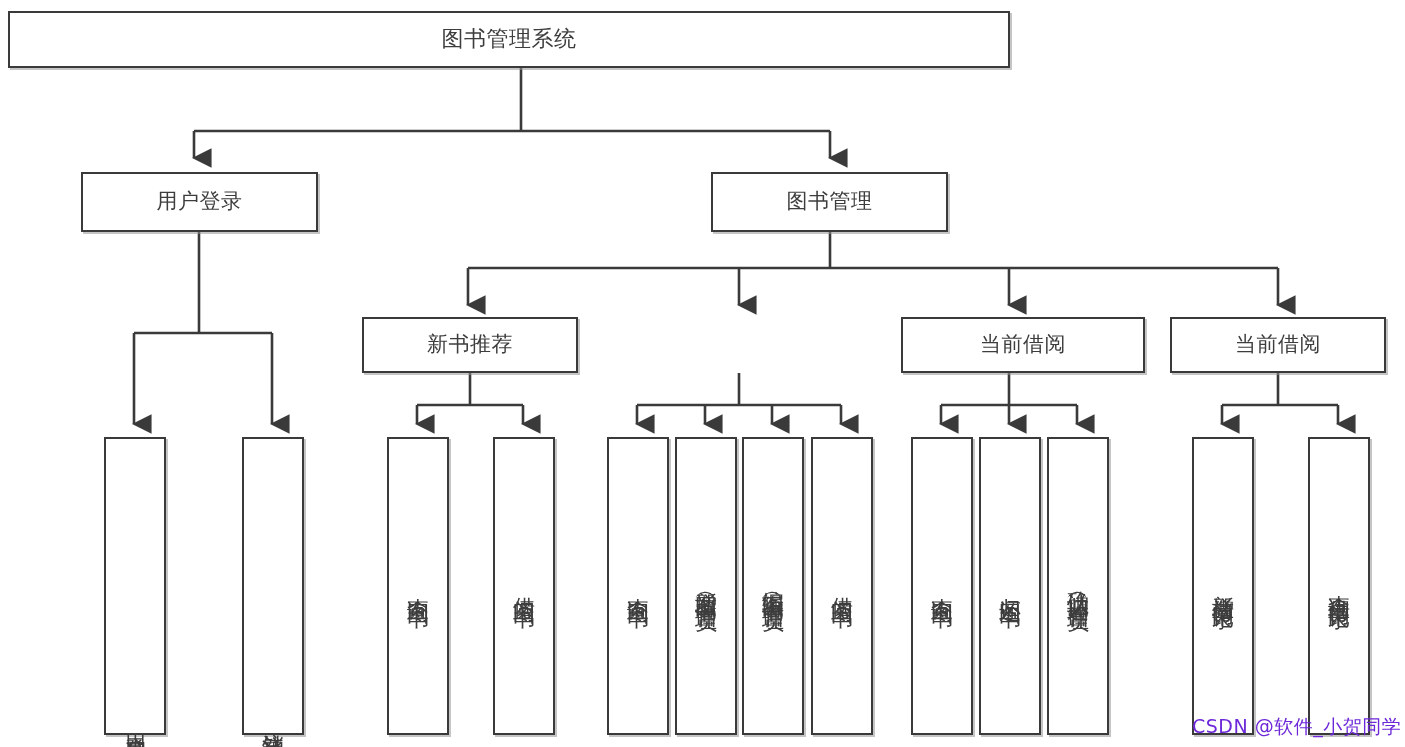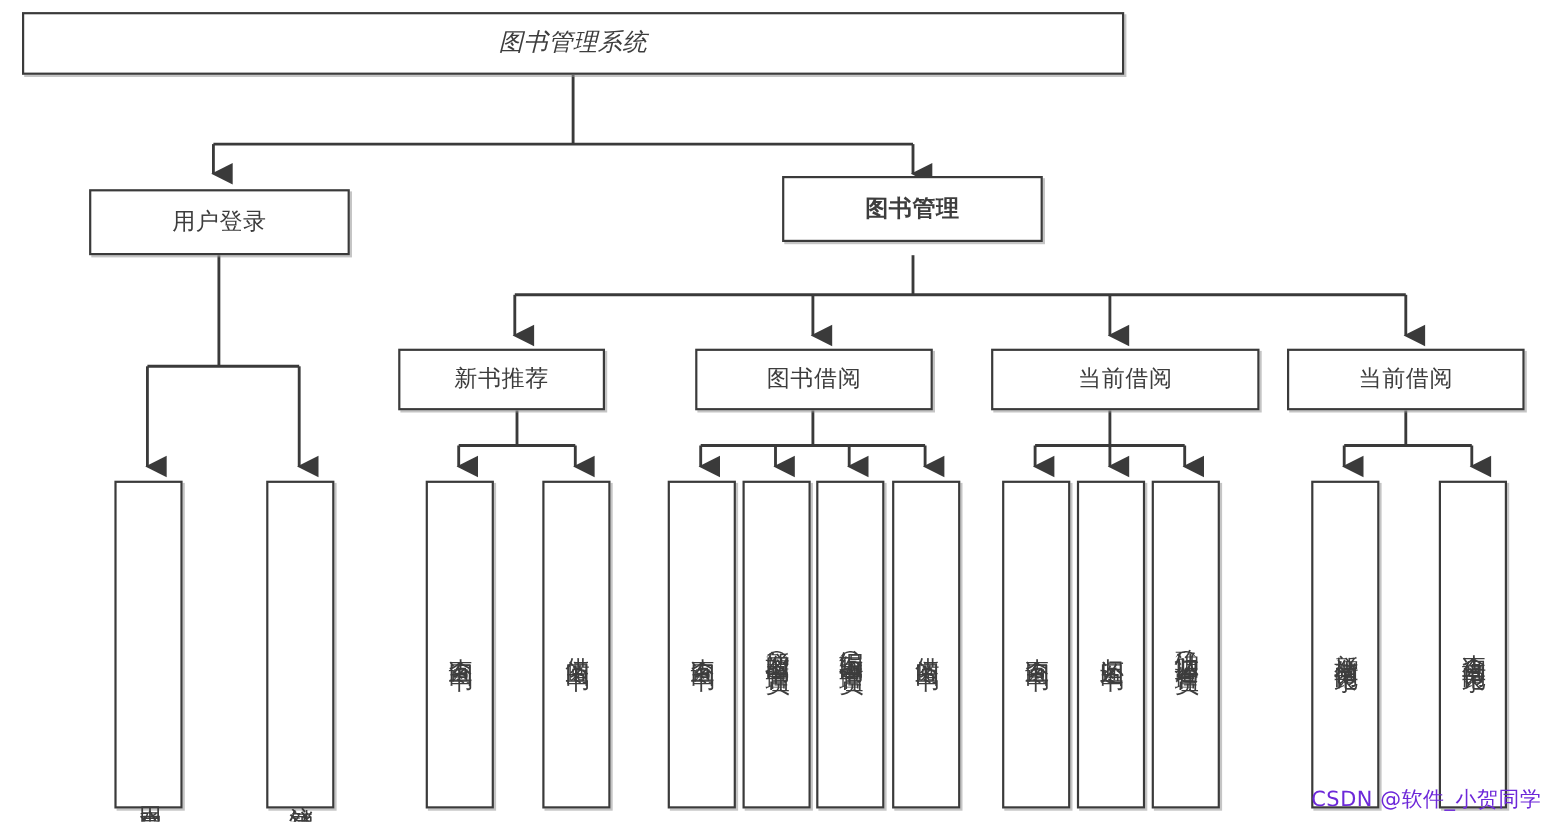--- a/index.html
+++ b/index.html
@@ -128,36 +128,33 @@
       <path d="M 1009 405 L 1009 424" marker-end="url(#arrow)"></path>
       <path d="M 1077 405 L 1077 424" marker-end="url(#arrow)"></path>
 
       <path d="M 1278 373 L 1278 405"></path>
       <path d="M 1222 405 L 1338 405"></path>
       <path d="M 1222 405 L 1222 424" marker-end="url(#arrow)"></path>
       <path d="M 1338 405 L 1338 424" marker-end="url(#arrow)"></path>
     </g>
   </svg>
 
-  <div class="node horiz root" style="left:20px; top:11px; width:1002px; height:57px;font-style:italic;">
+  <div class="node horiz root" style="left:8px; top:11px; width:1002px; height:57px;">
     <span class="label">图书管理系统</span>
   </div>
 
   <div class="node horiz mid" style="left:81px; top:172px; width:237px; height:60px;">
     <span class="label">用户登录</span>
   </div>
-  <div class="node horiz mid" style="left:711px; top:160px; width:237px; height:60px;font-weight:bold;">
+  <div class="node horiz mid" style="left:711px; top:172px; width:237px; height:60px;">
     <span class="label">图书管理</span>
   </div>
 
-  <div class="node horiz mid" style="left:362px; top:317px; width:188px; height:56px;">
+  <div class="node horiz mid" style="left:362px; top:317px; width:216px; height:56px;">
     <span class="label">新书推荐</span>
-  </div>
-  <div class="node horiz mid" style="left:632px; top:317px; width:216px; height:56px;">
-    <span class="label">图书借阅</span>
   </div>
   <div class="node horiz mid" style="left:901px; top:317px; width:244px; height:56px;">
     <span class="label">当前借阅</span>
   </div>
   <div class="node horiz mid" style="left:1170px; top:317px; width:216px; height:56px;">
     <span class="label">当前借阅</span>
   </div>
 
   <div class="node leaf anchor-bottom" style="left:104px; top:437px; width:62px; height:298px;">
     <span class="label">用户登录</span>

